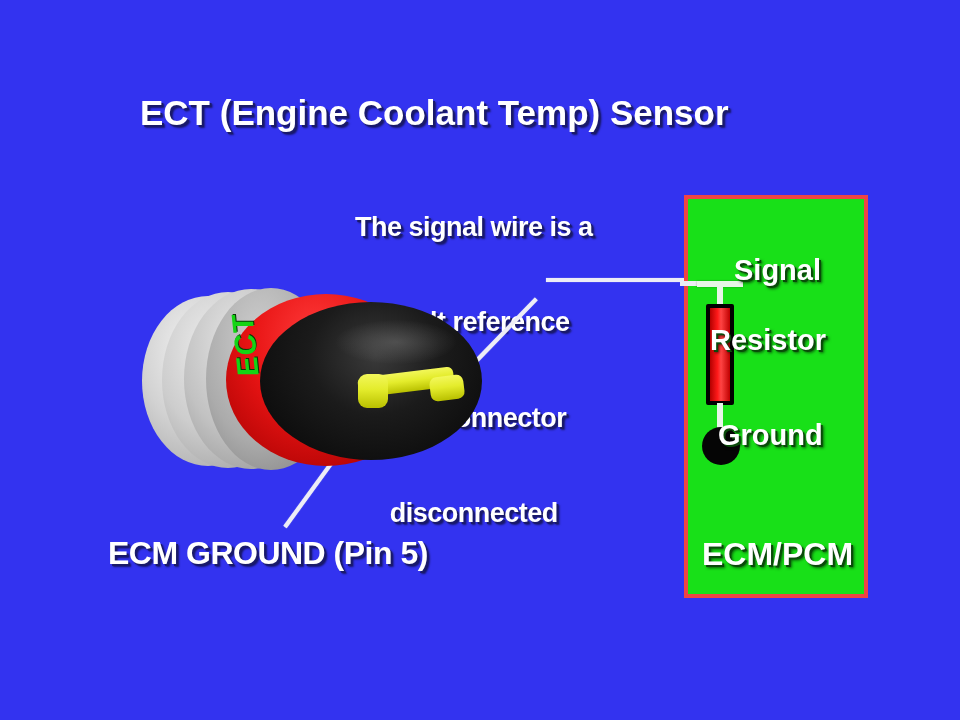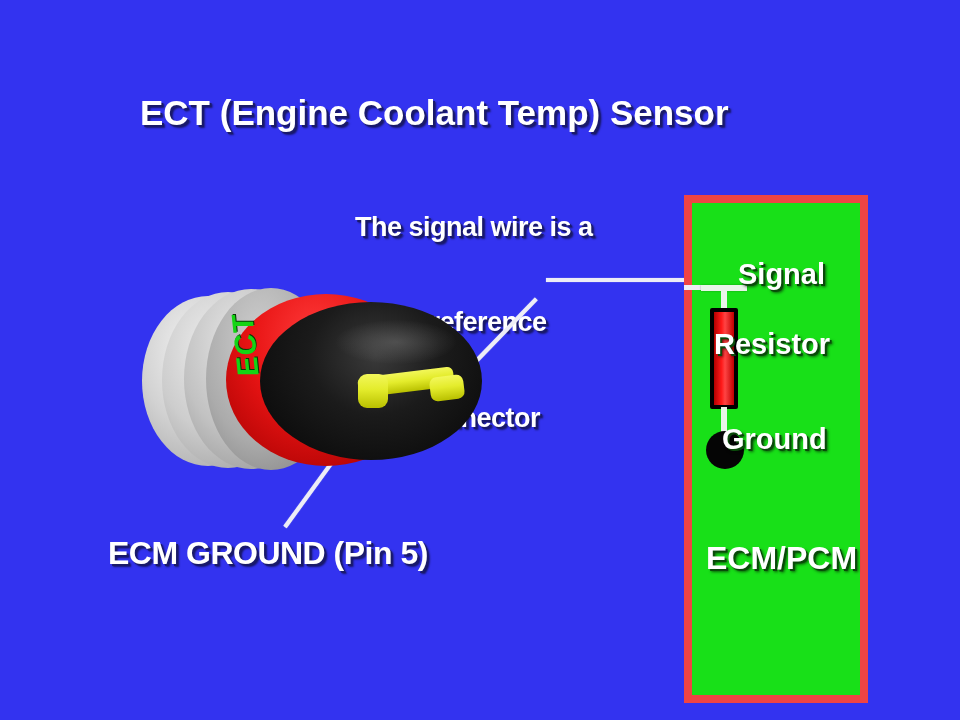--- a/index.html
+++ b/index.html
@@ -37,21 +37,21 @@
     letter-spacing: 0px;
     margin-top: 16px;
   }
 
   #callout {
     left: 355px;
     top: 148px;
     font-size: 27px;
     line-height: 1.18;
   }
-  #callout div { white-space: pre; }
+  #callout div { white-space: pre; text-align: center; }
 
   #ecm-ground-label {
     left: 108px;
     top: 536px;
     font-size: 32px;
     text-align: right;
   }
 
   
   .leader {
@@ -60,23 +60,23 @@
     transform-origin: 0 50%;
     box-shadow: 0 0 1px rgba(255,255,255,0.8);
   }
 
   
   #ecm-box {
     position: absolute;
     left: 684px;
     top: 195px;
     width: 184px;
-    height: 508px;
+    height: 403px;
     background: #18E018;
-    border: 8px solid #ef4444;
+    border: 4px solid #ef4444;
     box-sizing: border-box;
     text-decoration: underline;
   }
   #ecm-inner { position: absolute; inset: 0; }
 
   .ecm-label {
     position: absolute;
     color: #FFFFFF;
     font-weight: bold;
     font-size: 29px;
@@ -207,20 +207,21 @@
 <body>
 
 <div id="stage">
 
   <div class="vtext" id="title">ECT (Engine Coolant Temp) Sensor</div>
 
   <div class="vtext" id="callout">
     <div>The signal wire is a</div>
     <div>5 volt reference</div>
     <div>with connector</div>
+    <div>disconnected</div>
   </div>
 
   <div class="leader" style="left:455px; top:381px; width:117px; height:4px; transform:rotate(-46deg);"></div>
   <div class="leader" style="left:546px; top:278px; width:146px; height:4px;"></div>
 
   <div class="leader" style="left:285px; top:525px; width:172px; height:4px; transform:rotate(-54deg); transform-origin:0 50%;"></div>
 
   <div id="sensor">
     <div class="ring" id="ring1"></div>
     <div class="ring" id="ring2"></div>

